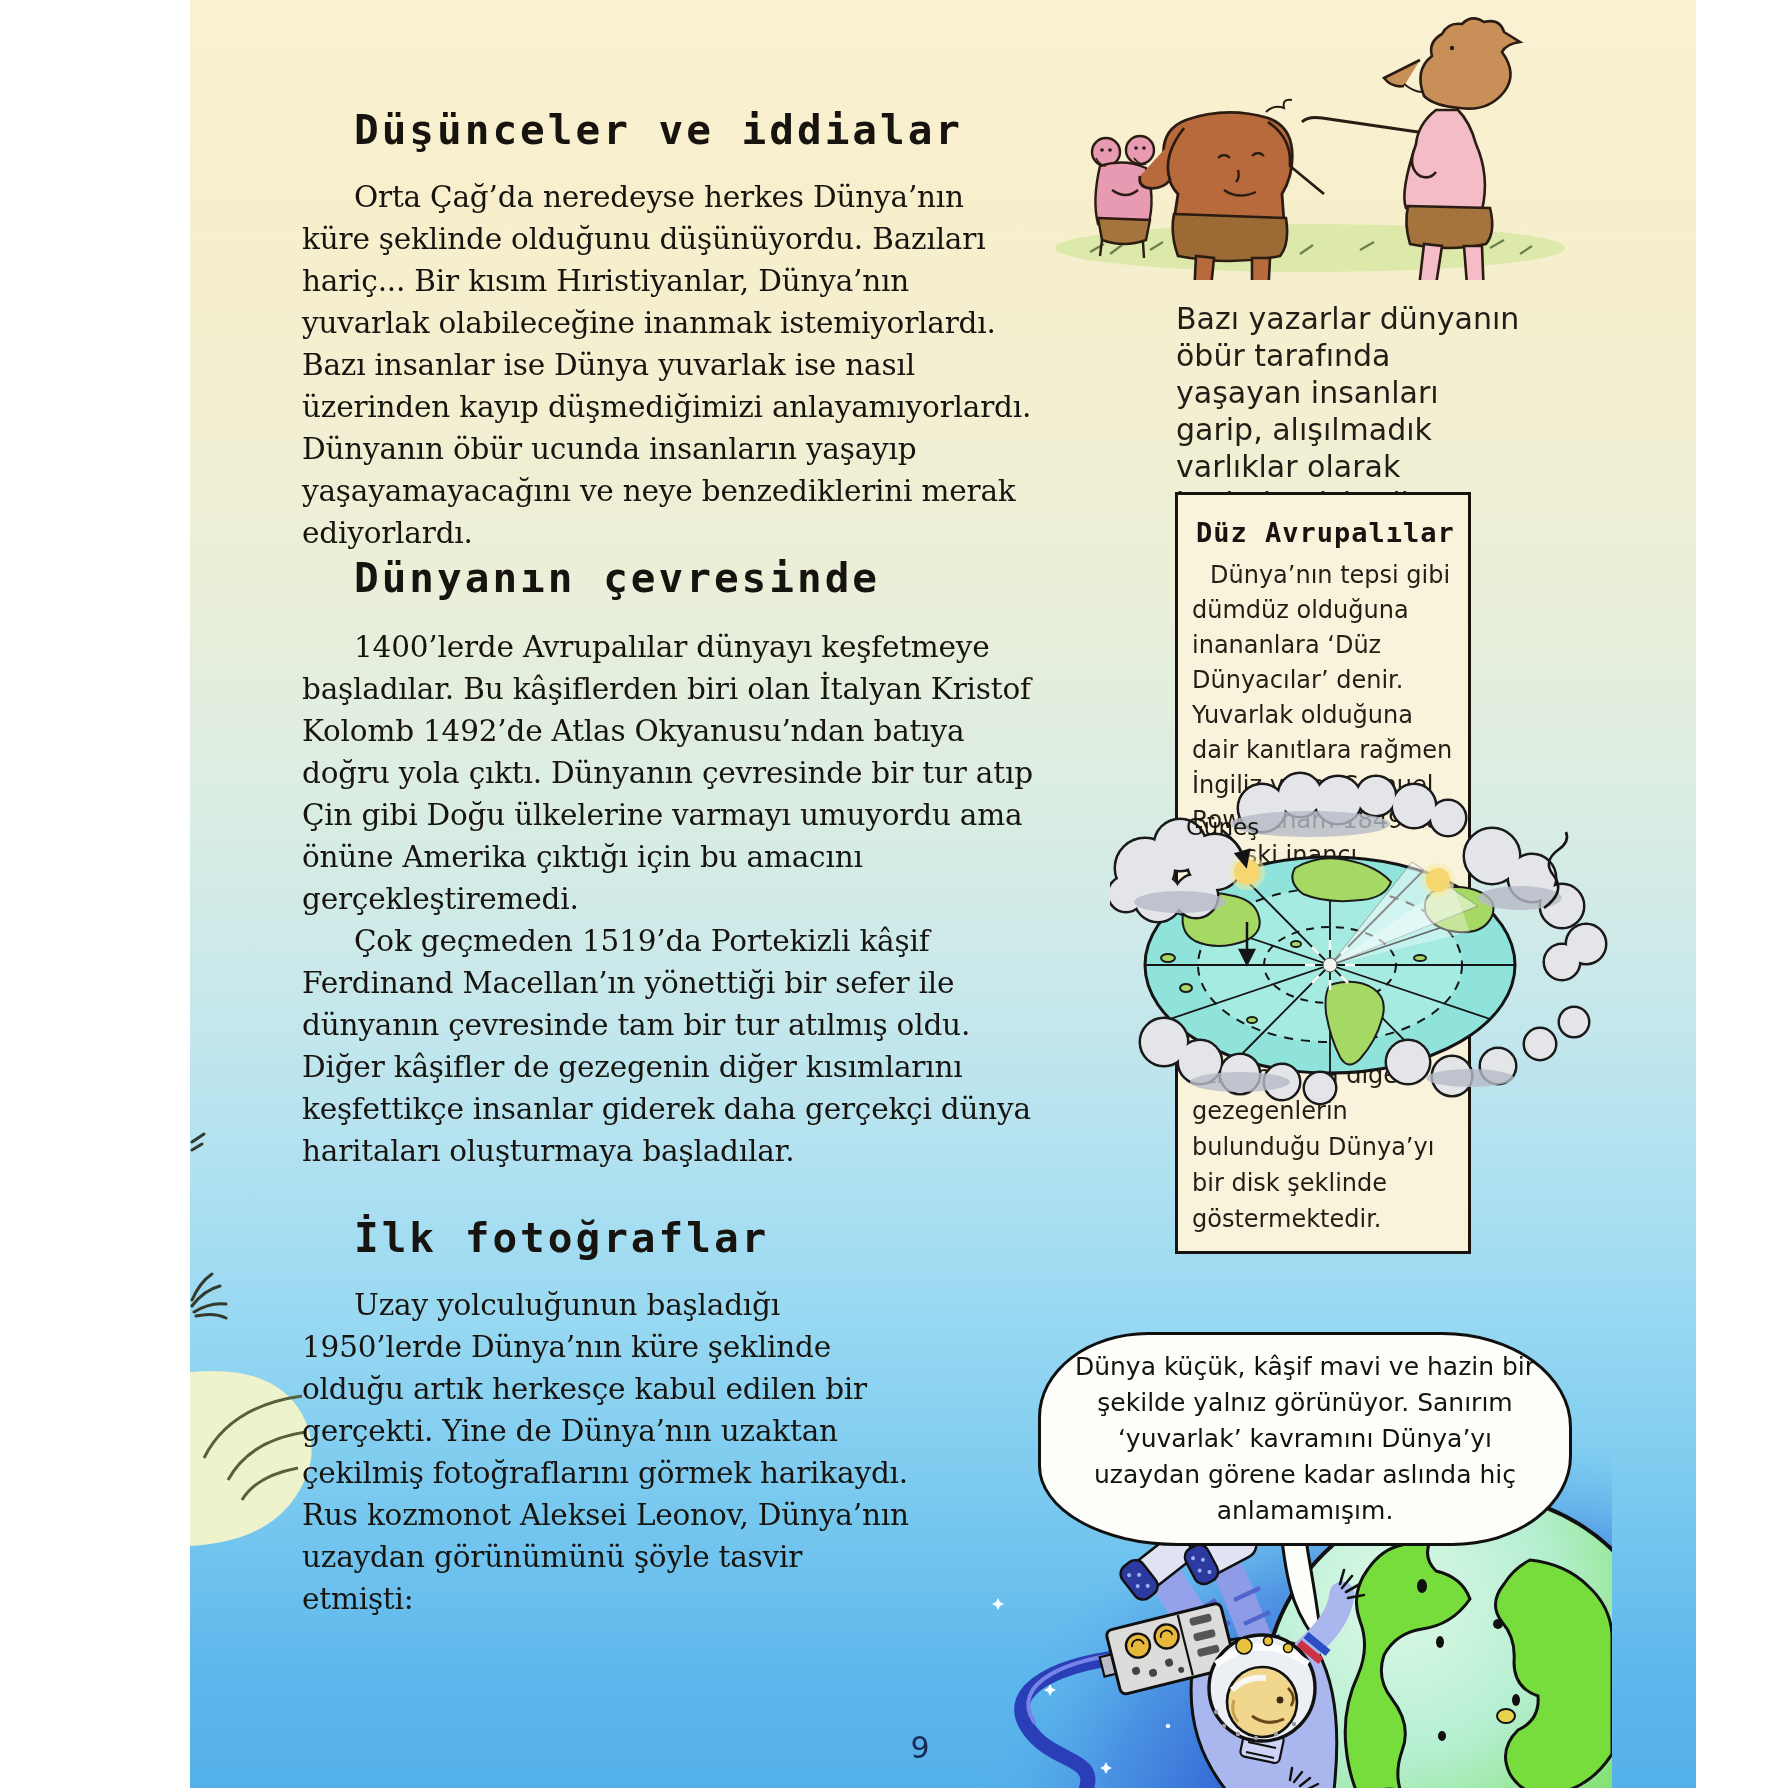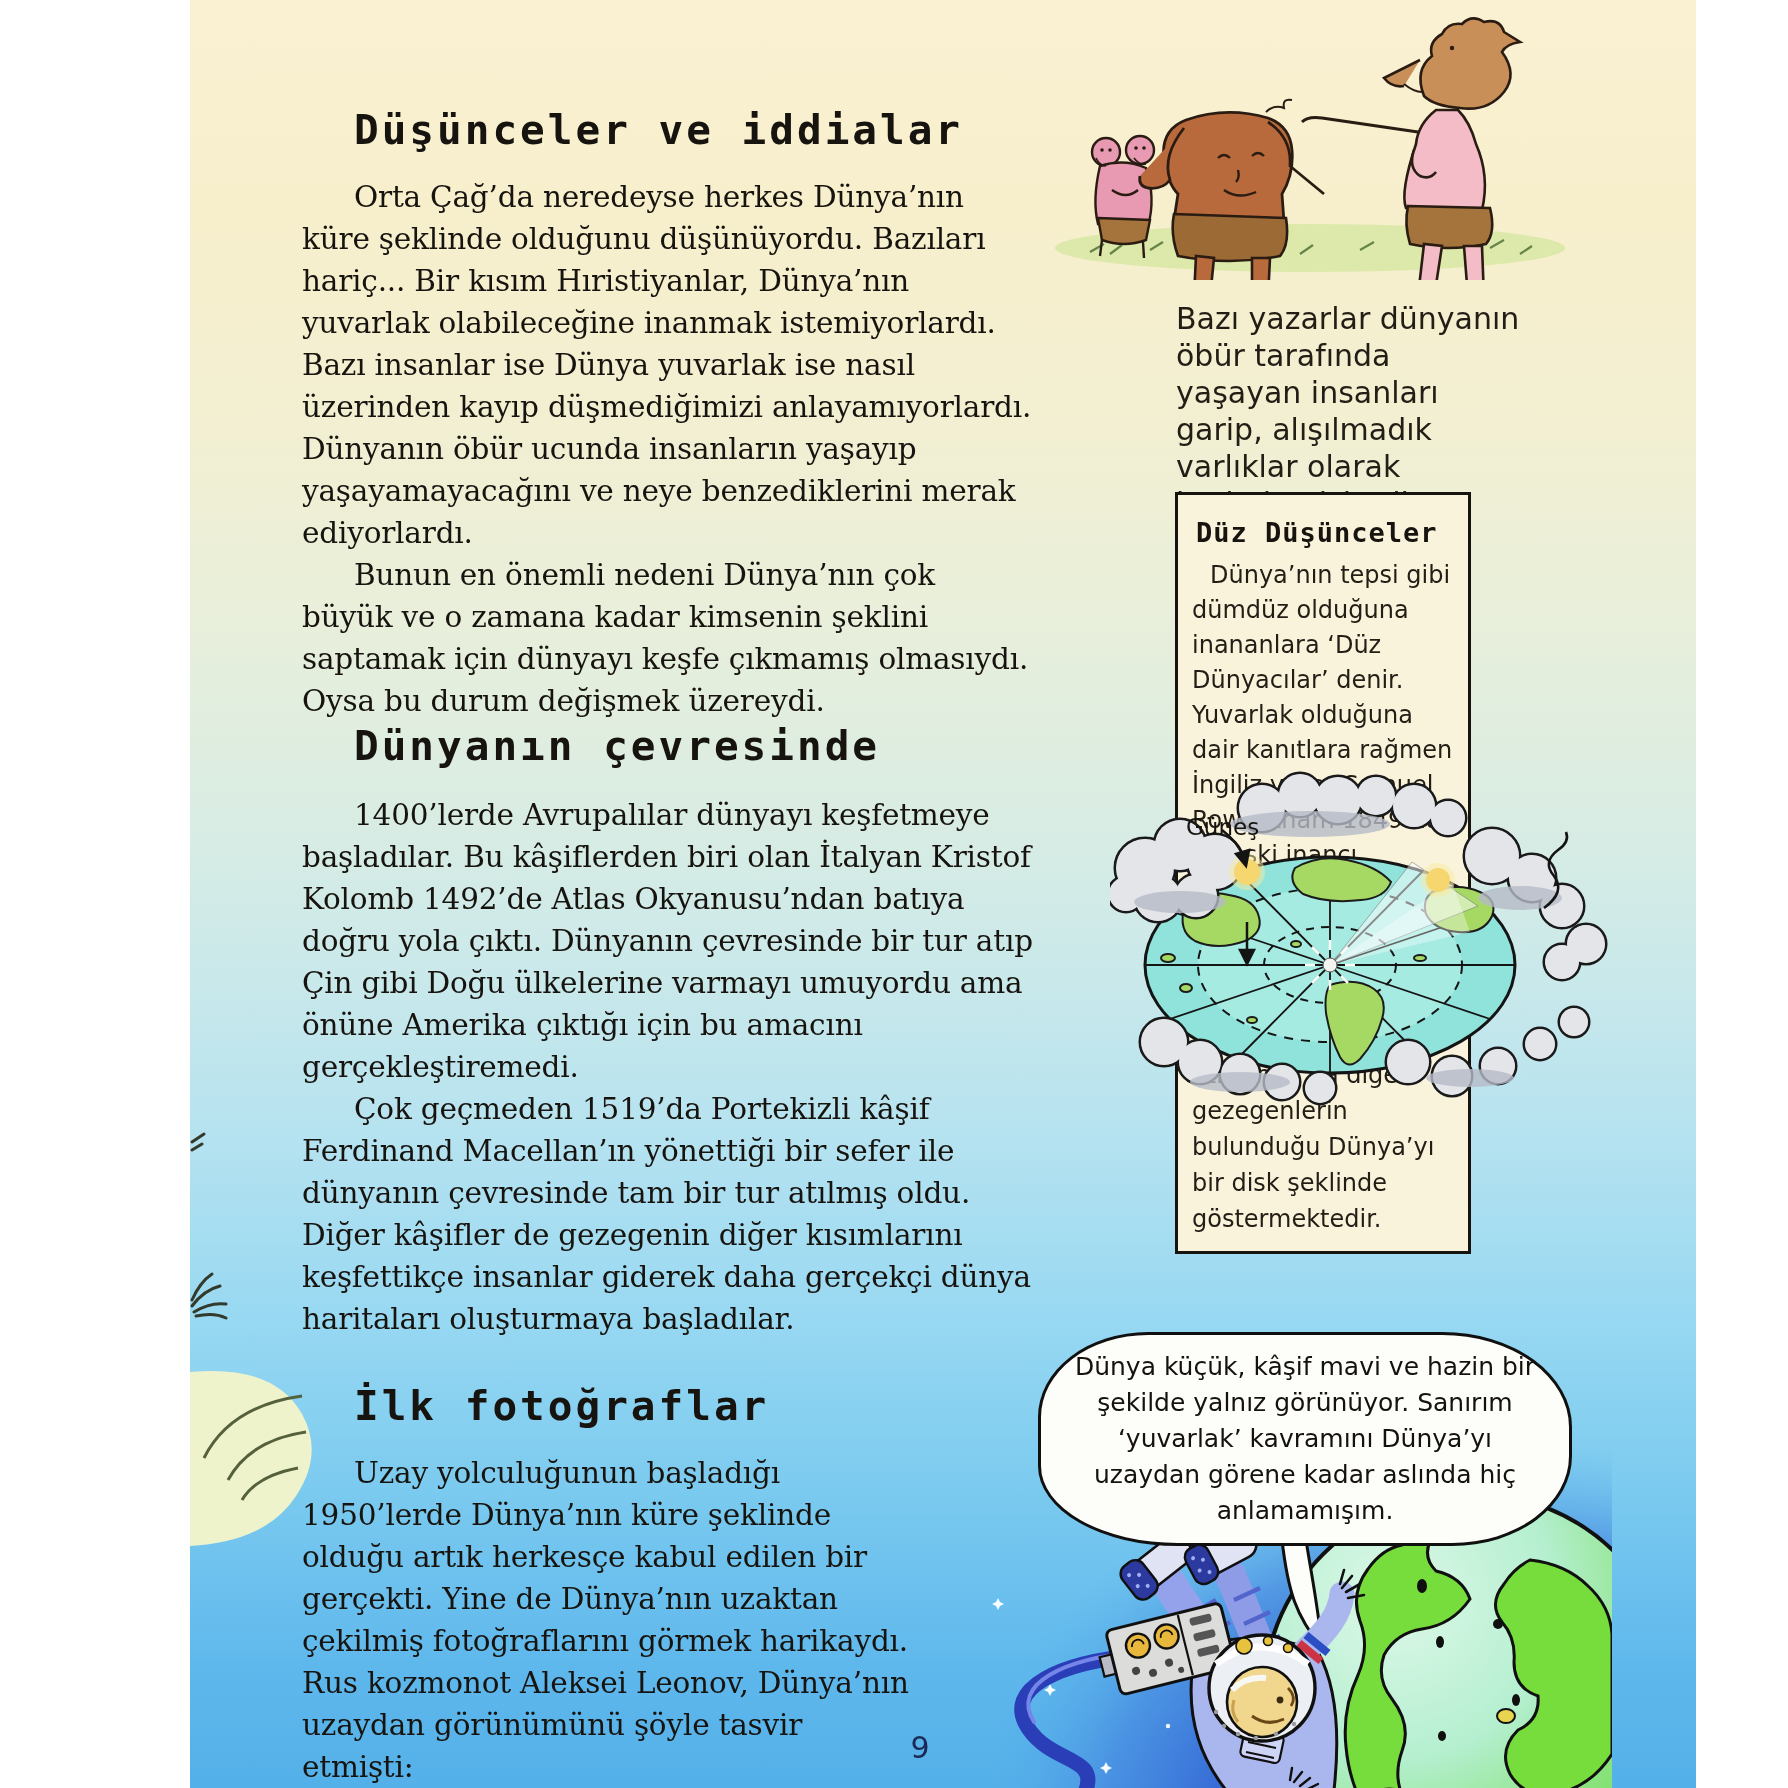--- a/index.html
+++ b/index.html
@@ -79,21 +79,20 @@
   }
 </style>
 </head>
 <body>
 
 <div class="page">
 
   <div class="article">
     <h1>Düşünceler ve iddialar</h1>
     <p>Orta Çağ’da neredeyse herkes Dünya’nın küre şeklinde olduğunu düşünüyordu. Bazıları hariç... Bir kısım Hıristiyanlar, Dünya’nın yuvarlak olabileceğine inanmak istemiyorlardı. Bazı insanlar ise Dünya yuvarlak ise nasıl üzerinden kayıp düşmediğimizi anlayamıyorlardı. Dünyanın öbür ucunda insanların yaşayıp yaşayamayacağını ve neye benzediklerini merak ediyorlardı.</p>
-    <p>Bunun en önemli nedeni Dünya’nın çok büyük ve o zamana kadar kimsenin şeklini saptamak için dünyayı keşfe çıkmamış olmasıydı. Oysa bu durum değişmek üzereydi.</p>
     <h2>Dünyanın çevresinde</h2>
     <p>1400’lerde Avrupalılar dünyayı keşfetmeye başladılar. Bu kâşiflerden biri olan İtalyan Kristof Kolomb 1492’de Atlas Okyanusu’ndan batıya doğru yola çıktı. Dünyanın çevresinde bir tur atıp Çin gibi Doğu ülkelerine varmayı umuyordu ama önüne Amerika çıktığı için bu amacını gerçekleştiremedi.</p>
     <p>Çok geçmeden 1519’da Portekizli kâşif Ferdinand Macellan’ın yönettiği bir sefer ile dünyanın çevresinde tam bir tur atılmış oldu. Diğer kâşifler de gezegenin diğer kısımlarını keşfettikçe insanlar giderek daha gerçekçi dünya haritaları oluşturmaya başladılar.</p>
     <h3>İlk fotoğraflar</h3>
     <p class="narrow">Uzay yolculuğunun başladığı 1950’lerde Dünya’nın küre şeklinde olduğu artık herkesçe kabul edilen bir gerçekti. Yine de Dünya’nın uzaktan çekilmiş fotoğraflarını görmek harikaydı. Rus kozmonot Aleksei Leonov, Dünya’nın uzaydan görünümünü şöyle tasvir etmişti:</p>
   </div>
 
   <svg id="creatures-art" class="svg-abs" width="530" height="270" viewBox="1040 10 530 270" xmlns="http://www.w3.org/2000/svg">
     <ellipse cx="1310" cy="248" rx="255" ry="24" fill="#d9e8a6" opacity="0.9"></ellipse>
     <g stroke="#4a6a32" stroke-width="2.2" opacity="0.8">
@@ -147,21 +146,21 @@
     <g stroke="#2a1c12" stroke-width="2.6" fill="#f3bcc6">
       <path d="M1424,244 l-6,52 l16,2 l8,-52 z"></path>
       <path d="M1464,246 l4,52 l16,0 l-2,-52 z"></path>
     </g>
     <path d="M1416,298 l-12,6 l18,2 z M1470,300 l-10,6 l18,1 z" fill="#f3bcc6" stroke="#2a1c12" stroke-width="2"></path>
   </svg>
 
   <div id="creatures-caption" class="caption">Bazı yazarlar dünyanın öbür tarafında yaşayan insanları garip, alışılmadık varlıklar olarak betimlemişlerdi.</div>
 
   <div class="flat-box">
-    <div class="box-title">Düz Düşünceler</div>
+    <div class="box-title">Düz Avrupalılar</div>
     <div class="box-body">Dünya’nın tepsi gibi dümdüz olduğuna inananlara ‘Düz Dünyacılar’ denir. Yuvarlak olduğuna dair kanıtlara rağmen İngiliz yazar Samuel Rowbotham 1849’da bu eski inancı yaymak için yeni bir Düz Dünyacı hareket başlatmıştır.</div>
     <div class="box-caption">1931’den kalma bu Düz Dünya haritası ortasında Kuzey Kutbu ve onun etrafında da diğer gezegenlerin bulunduğu Dünya’yı bir disk şeklinde göstermektedir.</div>
   </div>
 
   <svg id="map-art" class="svg-abs" width="502" height="410" viewBox="1110 700 502 410" xmlns="http://www.w3.org/2000/svg">
 
     <ellipse cx="1330" cy="965" rx="185" ry="108" fill="#8fe3da" stroke="#141414" stroke-width="3"></ellipse>
     <ellipse cx="1330" cy="965" rx="132" ry="77" fill="#a5ebe2" stroke="#141414" stroke-width="2" stroke-dasharray="9 8"></ellipse>
     <ellipse cx="1330" cy="965" rx="66" ry="38" fill="none" stroke="#141414" stroke-width="2" stroke-dasharray="8 7"></ellipse>
 

